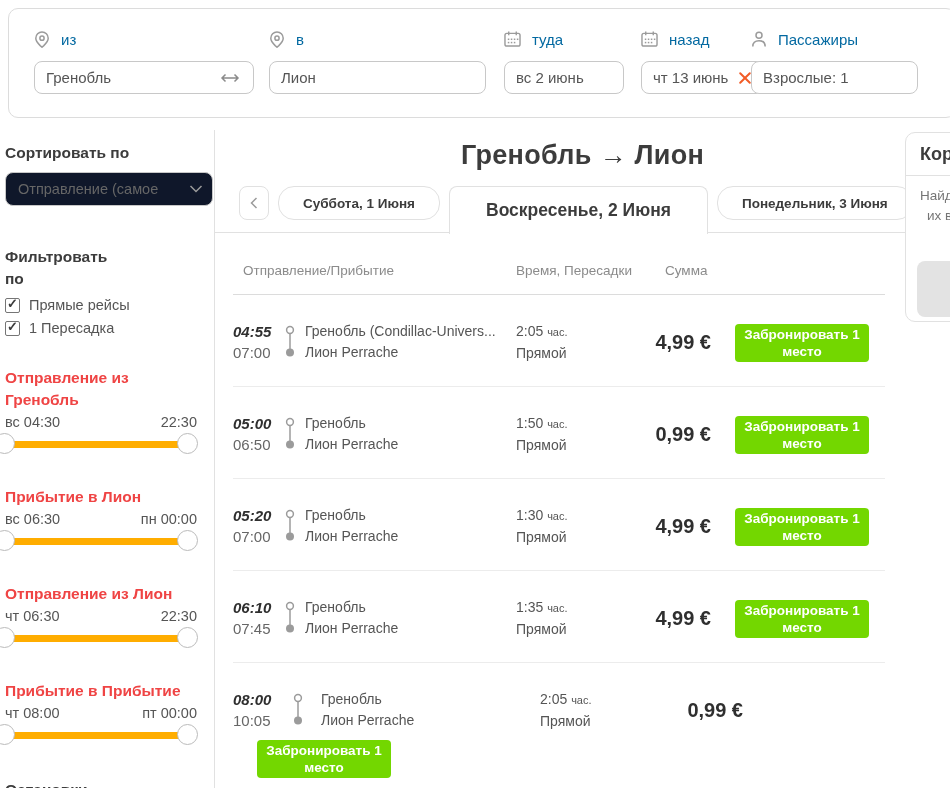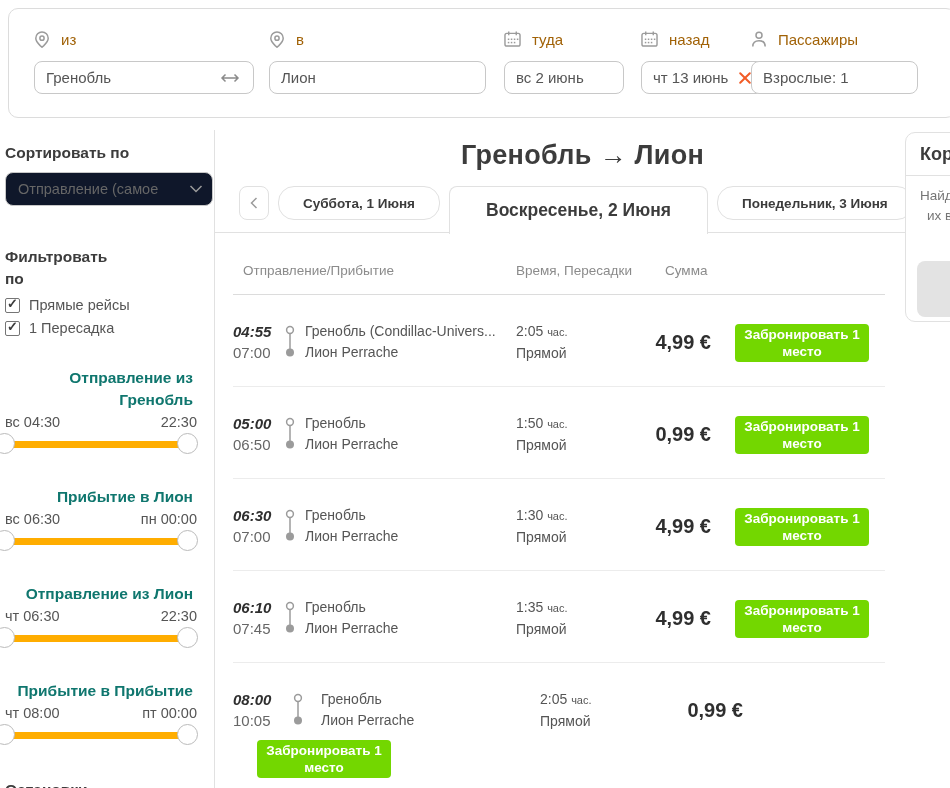--- a/index.html
+++ b/index.html
@@ -12,21 +12,21 @@
 
   
   .search-card {
     position: absolute; left: 8px; top: 8px; width: 948px; height: 110px;
     border: 1px solid #dcdcdc; border-radius: 10px; background: #fff;
   }
   .fg { position: absolute; top: 20px; }
   .fg-from { left: 25px; }  .fg-to { left: 260px; }
   .fg-depart { left: 495px; } .fg-return { left: 632px; } .fg-pass { left: 742px; }
   .fg .lbl { display: flex; align-items: center; gap: 11px; height: 20px;
-             color: #a16207; font-size: 15px; }
+             color: #0369a1; font-size: 15px; }
   .fg .inp { margin-top: 12px; height: 33px; border: 1px solid #c8c8c8; border-radius: 8px;
              background: #fff; display: flex; align-items: center; gap: 6px;
              padding: 0 11px; font-size: 15px; color: #555; white-space: nowrap; overflow: hidden; }
   .w-from { width: 220px; justify-content: space-between; }
   .w-to { width: 217px; }
   .w-depart { width: 120px; }
   .w-return { width: 123px; justify-content: space-between; }
   .w-pass { width: 167px; }
   .icon { flex: none; display: inline-flex; align-items: center; justify-content: center; }
 
@@ -39,21 +39,21 @@
               font-size: 14.5px; color: #666; background: #0f172a; cursor: pointer; }
   .dropdown .dd-text { flex: 1; white-space: nowrap; overflow: hidden; }
   #filter-title { margin-top: 40px; width: 105px; }
   .check-row { display: flex; align-items: center; gap: 9px; margin-top: 7px;
                font-size: 14.5px; color: #555; }
   .cb { width: 15px; height: 15px; border: 1.5px solid #757575; border-radius: 2px;
         position: relative; flex: none; background: #fff; cursor: pointer; }
   .cb.checked::after { content: "✓"; position: absolute; left: 1px; top: -3px;
         font-size: 13px; font-weight: bold; color: #3c3c3c; }
   .slider-group { margin-top: 31px; }
-  .sg-title { font-size: 15.5px; font-weight: bold; color: #0f766e; line-height: 22px; max-width: 188px; text-align: right; }
+  .sg-title { font-size: 15.5px; font-weight: bold; color: #ef4444; line-height: 22px; max-width: 188px; }
   .sg-labels { display: flex; justify-content: space-between; width: 192px;
                font-size: 14.5px; color: #555; margin-top: 3px; }
   .sg-slider { position: relative; width: 192px; height: 22px; margin-top: 3px; }
   .sg-track { position: absolute; left: 0; right: 9px; top: 8px; height: 7px;
               background: #ffad00; border-radius: 4px; }
   .sg-thumb { position: absolute; top: 0; width: 21px; height: 21px; background: #fff;
               border: 1px solid #bbb; border-radius: 50%; cursor: pointer; }
   .sg-thumb.left { left: -11px; } .sg-thumb.right { left: 172px; }
   #stops-title { margin-top: 33px; }
 
@@ -383,21 +383,21 @@
       <div>Прямой</div>
     </div>
     <div class="price">0,99 €</div>
     <div class="btn-col">
         <button class="book-btn">Забронировать 1 место</button>
       </div>
   </div>
 
   <div class="row">
     <div class="times">
-      <div class="dep-time">06:30</div>
+      <div class="dep-time">05:20</div>
       <div class="arr-time">07:00</div>
     </div>
     <div class="route-col">
         <span class="icon">
           <svg width="14" height="34" viewBox="0 0 14 34">
             <line x1="7" y1="8" x2="7" y2="26" stroke="#9b9b9b" stroke-width="1.5"></line>
             <circle cx="7" cy="5" r="3.4" fill="#fff" stroke="#9b9b9b" stroke-width="1.5"></circle>
             <circle cx="7" cy="27.5" r="4" fill="#9b9b9b"></circle>
           </svg>
         </span>

